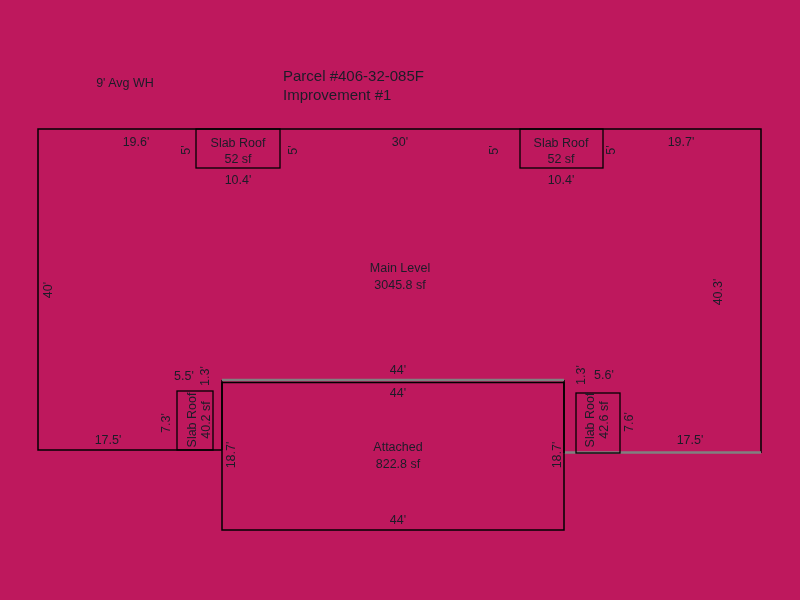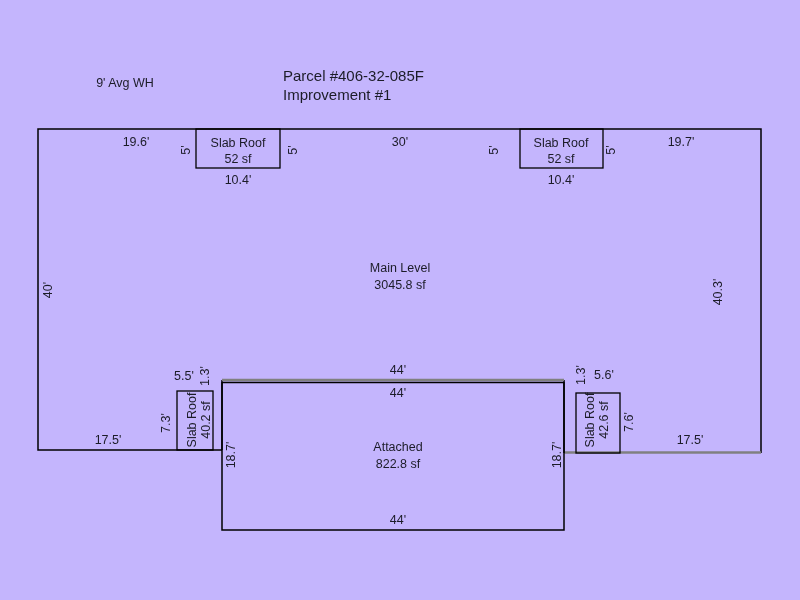--- a/index.html
+++ b/index.html
@@ -5,21 +5,21 @@
   html, body {
     margin: 0;
     padding: 0;
     background: #ffffff;
     font-family: "Liberation Sans", sans-serif;
   }
   #canvas {
     position: relative;
     width: 800px;
     height: 600px;
-    background: #c4b5fd;
+    background: #be185d;
     overflow: hidden;
   }
   svg text {
     font-family: "Liberation Sans", sans-serif;
     fill: #1c1c28;
   }
   .dim { font-size: 12.5px; }
   .boxlbl { font-size: 12.5px; }
   .hdr { font-size: 15px; }
 </style>

